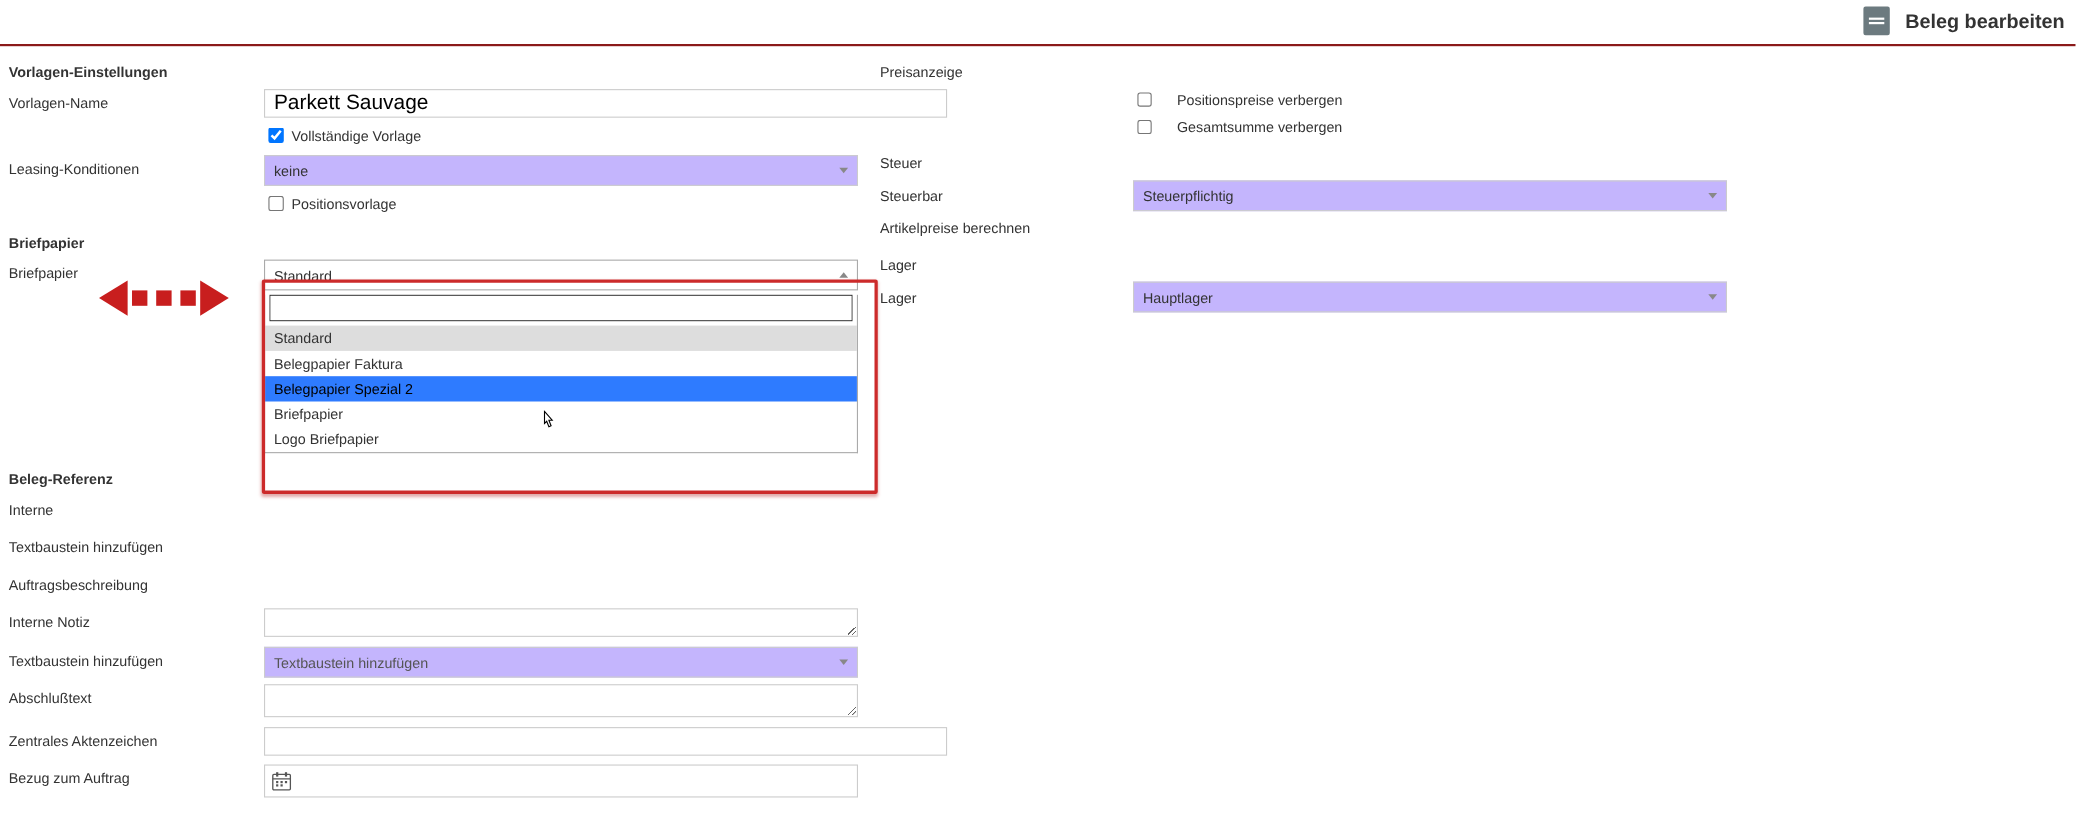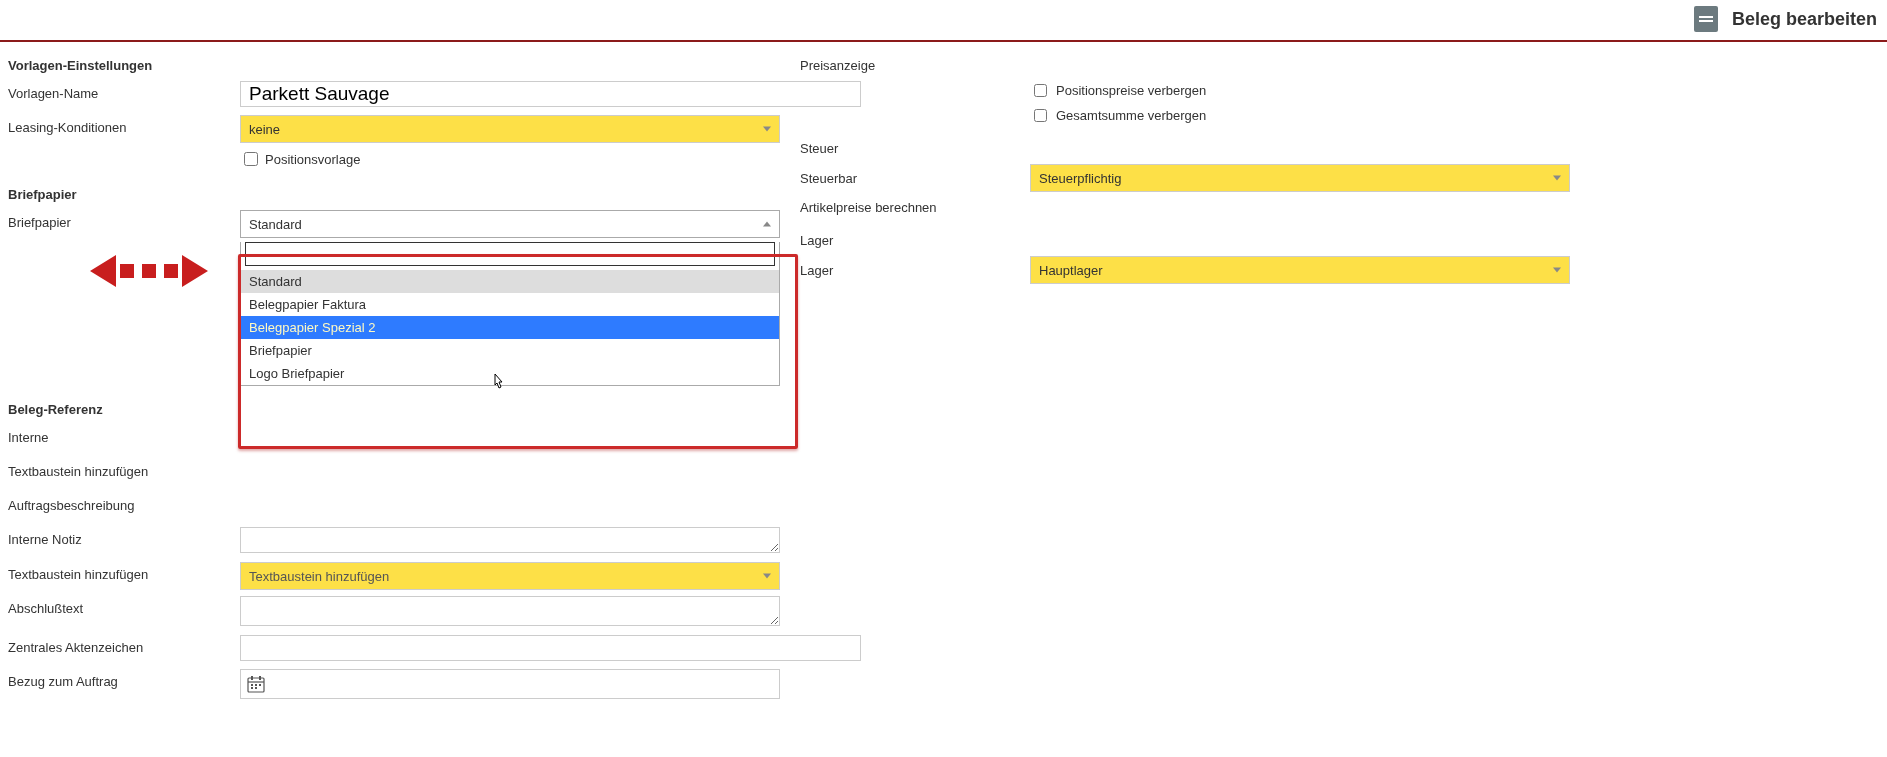--- a/index.html
+++ b/index.html
@@ -85,21 +85,21 @@
     border: 1px solid #ccc;
     padding: 8px 8px;
     font-size: 19px;
   }
   .select-input {
     width: 540px;
     height: 28px;
     border: 1px solid #ccc;
     padding: 13px 8px;
     font-size: 13px;
-    background: #fde047;
+    background: #c4b5fd;
     position: relative;
     display: flex;
     align-items: center;
     cursor: pointer;
   }
   .select-input .caret {
     position: absolute;
     right: 8px;
     top: 50%;
     transform: translateY(-50%);
@@ -188,21 +188,21 @@
   .dd-option {
     padding: 4px 8px;
     font-size: 13px;
     cursor: pointer;
   }
   .dd-option.selected {
     background: #ddd;
   }
   .dd-option.hover {
     background: #2e7bff;
-    color: #fef9c3;
+    color: #000000;
   }
 
   .highlight-box {
     position: absolute;
     left: 230px;
     width: 560px;
     border: 3px solid #cc2a2a;
     box-shadow: 0 2px 3px rgba(180,40,40,0.4);
     pointer-events: none;
     border-radius: 2px;
@@ -259,21 +259,21 @@
   .right-label {
     width: 230px;
     font-size: 13px;
   }
   .right-field .select-input {
     width: 540px;
   }
   .right-checkbox-row {
     display: flex;
     align-items: center;
-    gap: 6px;
+    gap: 20px;
     margin-bottom: 6px;
   }
 
   .spacer-section { height: 10px; }
 </style>
 </head>
 <body>
 
 <div class="header">
   <span class="doc-icon"></span>
@@ -291,20 +291,24 @@
       <span class="arrow-dot"></span>
       <span class="arrow-tri-right"></span>
     </div>
 
     <div class="section-title">Vorlagen-Einstellungen</div>
 
     <div class="form-row">
       <div class="form-label">Vorlagen-Name</div>
       <div class="form-field">
         <input class="text-input" value="Parkett Sauvage" style="">
+        <div class="checkbox-row" style="margin-top:4px;">
+          <input type="checkbox" checked="" style="">
+          <span>Vollständige Vorlage</span>
+        </div>
       </div>
     </div>
 
     <div class="form-row">
       <div class="form-label">Leasing-Konditionen</div>
       <div class="form-field">
         <div class="select-input">
           <span>keine</span>
           <span class="caret"></span>
         </div>

